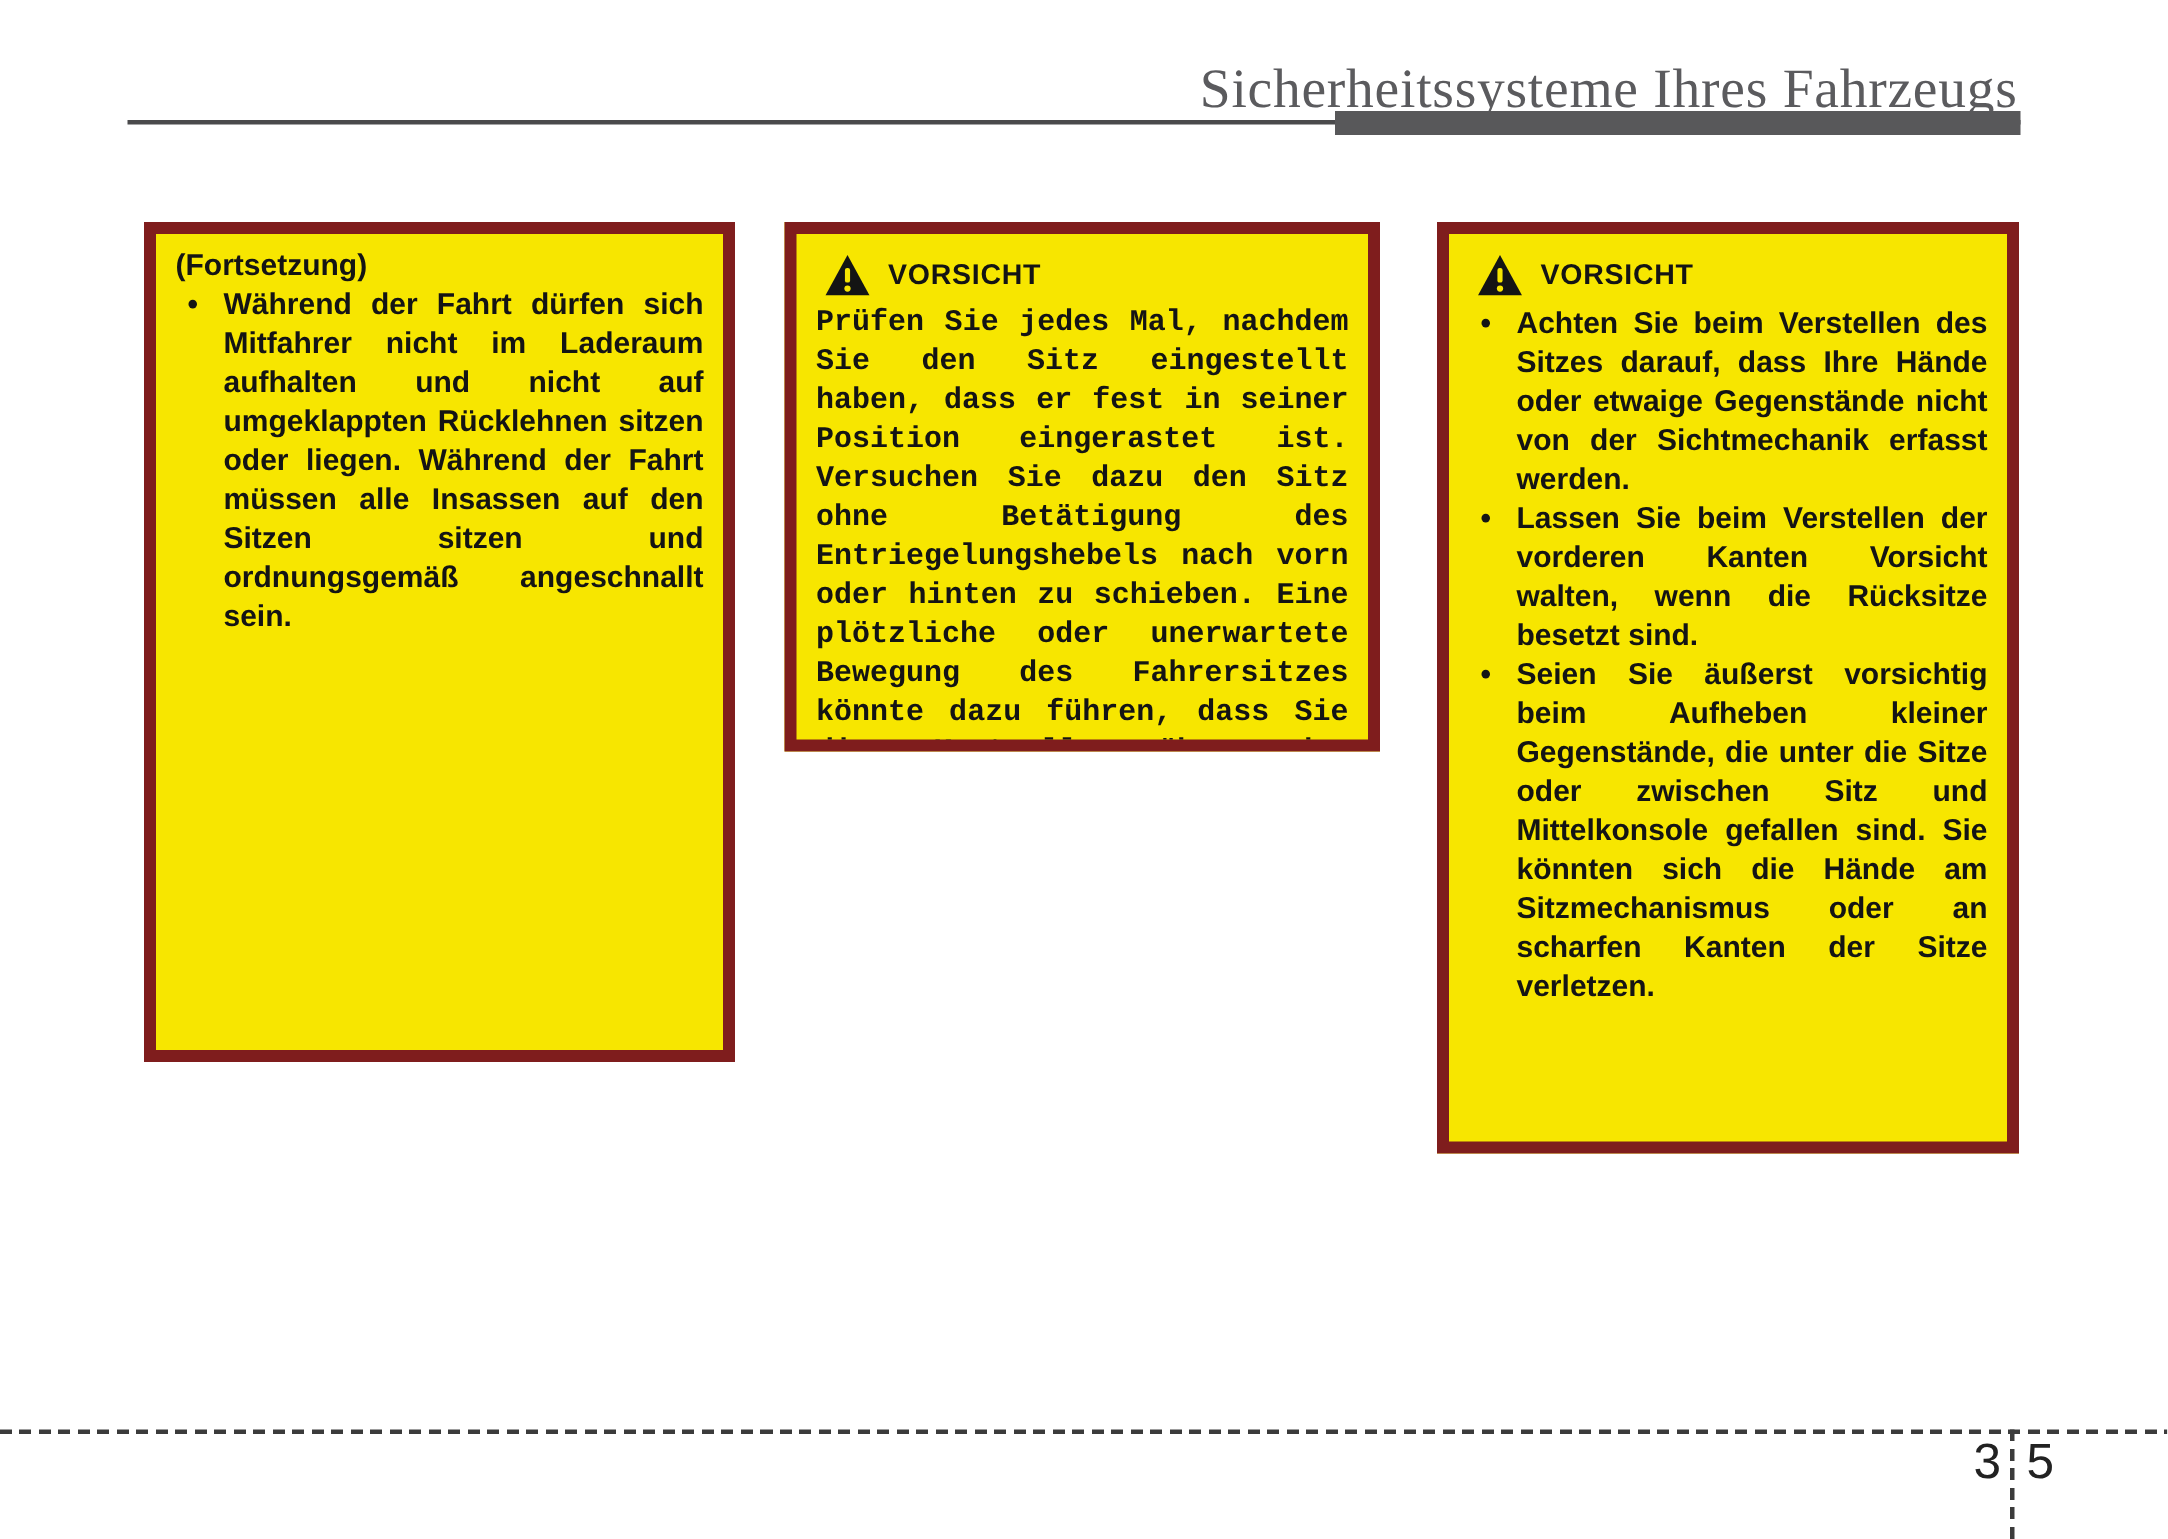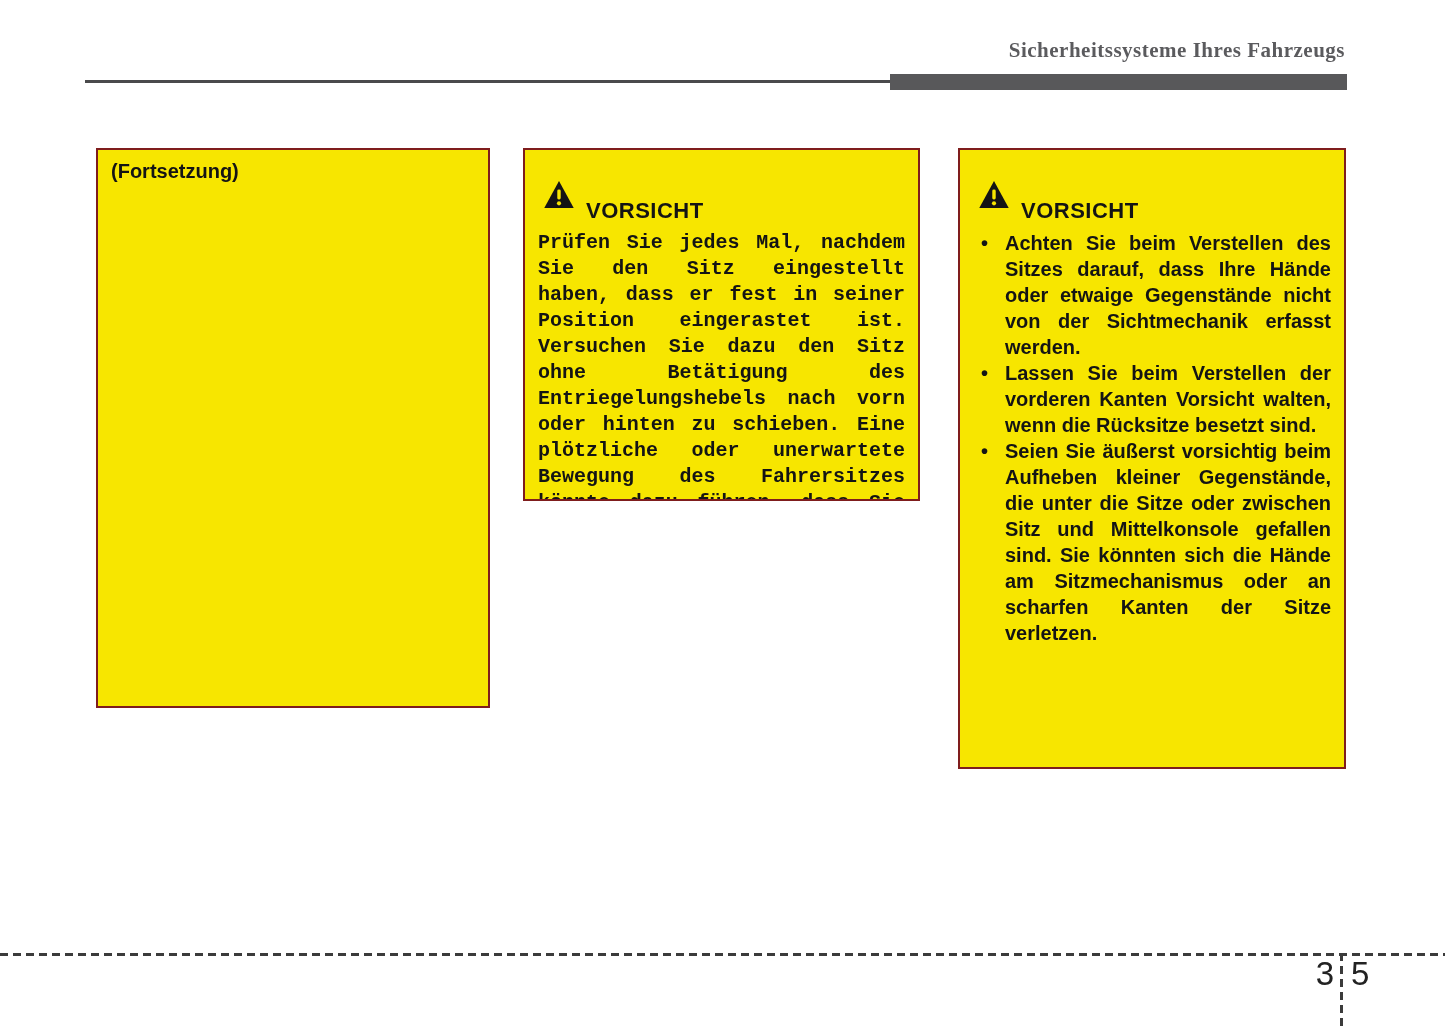--- a/index.html
+++ b/index.html
@@ -17,22 +17,22 @@
   }
 
   
   .header-title {
     position: absolute;
     top: 38px;
     right: 100px;
     width: 900px;
     text-align: right;
     font-family: "Liberation Serif", serif;
-    font-size: 21px;
-    font-weight: 700;
+    font-size: 37px;
+    font-weight: 400;
     color: #5b5b5e;
     letter-spacing: 0.5px;
   }
   .header-rule-thin {
     position: absolute;
     top: 80px;
     left: 85px;
     width: 1262px;
     height: 3px;
     background: #4a4a4c;
@@ -43,21 +43,21 @@
     left: 890px;
     width: 457px;
     height: 16px;
     background: #58585a;
   }
 
   
   .warnbox {
     position: absolute;
     background: #f7e600;
-    border: 2px solid #7f1d1d;
+    border: 8px solid #7f1d1d;
     box-sizing: border-box;
     padding: 8px 13px 8px 13px;
     color: #141414;
     overflow: hidden;
   }
   .box-1 { left: 96px;  top: 148px; width: 394px; height: 560px; }
   .box-2 { left: 523px; top: 148px; width: 397px; height: 353px; }
   .box-3 { left: 958px; top: 148px; width: 388px; height: 621px; }
 
   .warn-heading-row {
@@ -65,25 +65,24 @@
     align-items: center;
     gap: 12px;
     padding: 6px 0 6px 6px;
   }
   .warn-triangle {
     width: 30px;
     height: 27px;
     flex: 0 0 auto;
   }
   .warn-heading {
-    font-size: 22px;
+    font-size: 19px;
     font-weight: 700;
     letter-spacing: 0.5px;
     color: #141414;
-    margin-top: 34px;
   }
   .box-text {
     font-size: 20px;
     font-weight: 700;
     line-height: 26px;
     text-align: justify;
     color: #141414;
     font-family: Liberation Mono, monospace;
   }
   .box-subheading {
@@ -143,20 +142,21 @@
 
 <div class="page">
 
   <div class="header-title">Sicherheitssysteme Ihres Fahrzeugs</div>
   <div class="header-rule-thin"></div>
   <div class="header-rule-thick"></div>
 
   <div class="warnbox box-1">
     <div class="box-subheading">(Fortsetzung)</div>
     <div class="bullet-list">
+      <div class="bullet">Während der Fahrt dürfen sich Mitfahrer nicht im Laderaum aufhalten und nicht auf umgeklappten Rücklehnen sitzen oder liegen. Während der Fahrt müssen alle Insassen auf den Sitzen sitzen und ordnungsgemäß angeschnallt sein.</div>
     </div>
   </div>
 
   <div class="warnbox box-2">
     <div class="warn-heading-row">
       <svg class="warn-triangle" viewBox="0 0 24 22">
         <path d="M12 0 L24 22 H0 Z" fill="#141414"></path>
         <rect x="10.6" y="7" width="2.8" height="8" rx="1.2" fill="#f7e600"></rect>
         <circle cx="12" cy="18.2" r="1.7" fill="#f7e600"></circle>
       </svg>

